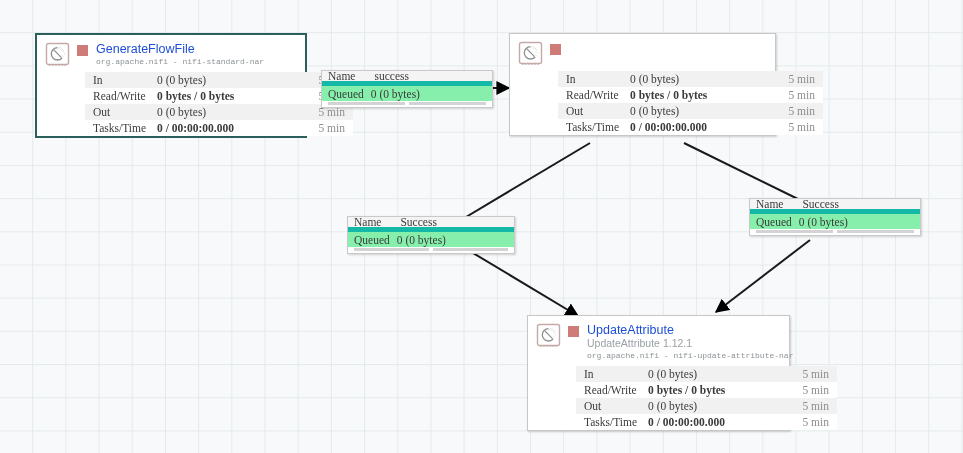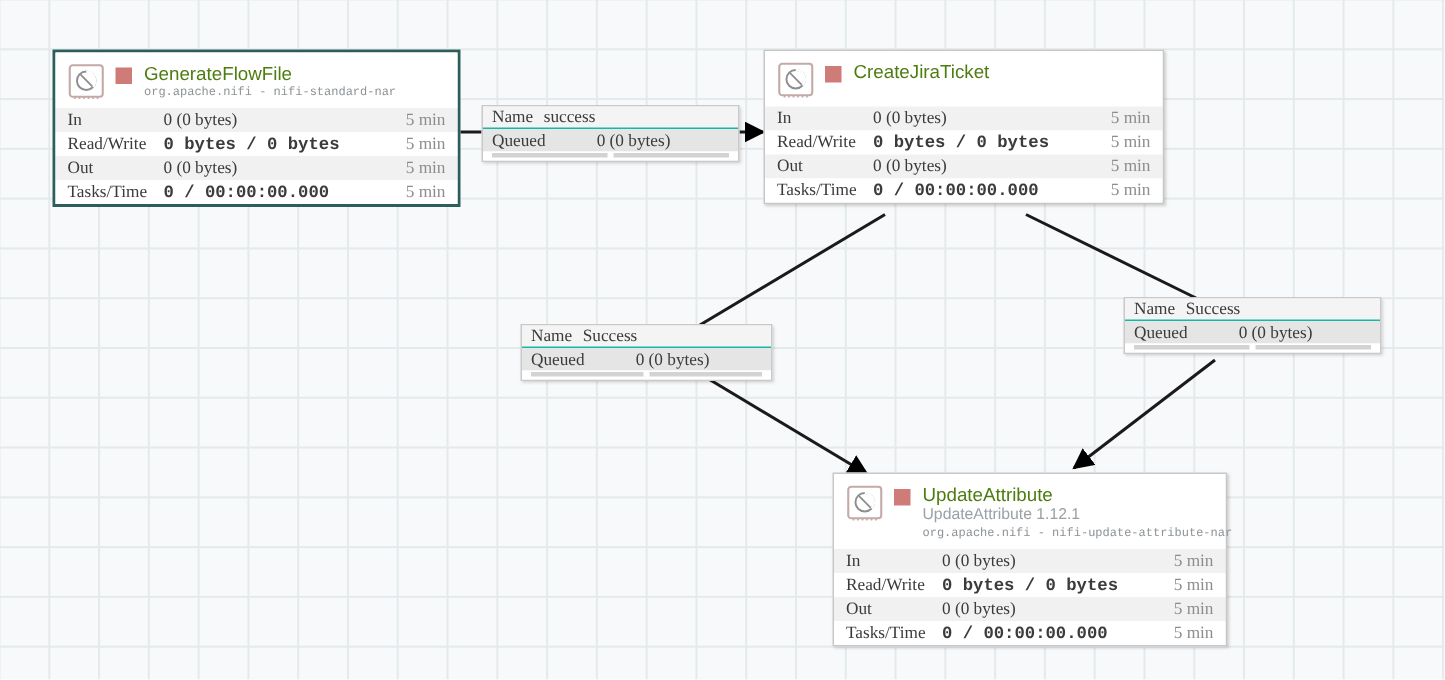--- a/index.html
+++ b/index.html
@@ -59,55 +59,55 @@
     height: 11px;
     flex: 0 0 11px;
     background: #cf7b78;
     margin-top: 3px;
     margin-right: 8px;
   }
   .head-text { min-width: 0; flex: 1 1 auto; }
   .node-title {
     font-family: "Liberation Sans", sans-serif;
     font-size: 12.5px;
-    color: #4d7c0f;
+    color: #1d4ed8;
     line-height: 14px;
     white-space: nowrap;
   }
   .node-type {
     font-family: "Liberation Sans", sans-serif;
     font-size: 10.5px;
     color: #9aa0a4;
     line-height: 13px;
     white-space: nowrap;
   }
   .node-bundle {
     font-family: Liberation Mono, monospace;
     font-size: 8px;
     color: #8c9296;
     line-height: 11px;
     white-space: nowrap;
   }
 
-  .stats { width: 100%; }
+  .stats { width: 100%; padding-left: 48px; }
   .stat-row {
     display: flex;
     align-items: center;
     height: 16px;
     padding: 0 8px;
     box-sizing: border-box;
     font-size: 11.5px;
     color: #3b3b3b;
     white-space: nowrap;
   }
   .stat-row.odd { background: #f1f1f1; }
   .stat-row.even { background: #ffffff; justify-content: flex-end; }
   .stat-label { flex: 0 0 64px; }
   .stat-value { flex: 1 1 auto; }
-  .stat-value b { font-weight: bold; font-family: Liberation Mono, monospace; }
+  .stat-value b { font-weight: bold; }
   .stat-time {
     flex: 0 0 auto;
     color: #8d8d8d;
     text-align: right;
   }
 
   
   .conn-label {
     position: absolute;
     background: #fafafa;
@@ -118,22 +118,22 @@
   .conn-row {
     display: flex;
     align-items: center;
     height: 15px;
     padding: 0 6px;
     box-sizing: border-box;
     font-size: 11.5px;
     color: #3b3b3b;
     white-space: nowrap;
   }
-  .conn-row.name { background: #f4f4f4; border-bottom: 1px solid #14b8a6; }
-  .conn-row.queued { background: #e5e5e5; gap: 27px; }
+  .conn-row.name { background: #f4f4f4; border-bottom: 5px solid #14b8a6; gap: 12px; }
+  .conn-row.queued { background: #86efac; }
   .conn-key { margin-right: 7px; }
   .conn-bars {
     display: flex;
     gap: 4px;
     padding: 1px 6px 2px 6px;
     background: #ffffff;
   }
   .bar {
     height: 3px;
     background: #d3d3d3;
@@ -235,21 +235,20 @@
             <line x1="8" y1="22.5" x2="8" y2="24"></line>
             <line x1="11" y1="22.5" x2="11" y2="24"></line>
             <line x1="14" y1="22.5" x2="14" y2="24"></line>
             <line x1="17" y1="22.5" x2="17" y2="24"></line>
             <line x1="20" y1="22.5" x2="20" y2="24"></line>
           </g>
         </svg>
       </div>
       <div class="run-status"></div>
       <div class="head-text">
-        <div class="node-title">CreateJiraTicket</div>
       </div>
     </div>
     <div class="stats">
       <div class="stat-row odd">
         <span class="stat-label">In</span>
         <span class="stat-value">0 (0 bytes)</span>
         <span class="stat-time">5 min</span>
       </div>
       <div class="stat-row even">
         <span class="stat-label">Read/Write</span>
@@ -262,21 +261,21 @@
         <span class="stat-time">5 min</span>
       </div>
       <div class="stat-row even">
         <span class="stat-label">Tasks/Time</span>
         <span class="stat-value"><b>0 / 00:00:00.000</b></span>
         <span class="stat-time">5 min</span>
       </div>
     </div>
   </div>
 
-  <div class="node" style="left:527px; top:315px; width:263px;margin-left:28px;">
+  <div class="node" style="left:527px; top:315px; width:263px;">
     <div class="node-head">
       <div class="proc-icon">
         <svg width="25" height="25" viewBox="0 0 25 25" xmlns="http://www.w3.org/2000/svg">
           <rect x="1.5" y="1.5" width="22" height="21" rx="2" ry="2" fill="#ffffff" stroke="#c3aaa7" stroke-width="1.4"></rect>
           <circle cx="12.5" cy="11.8" r="6.2" fill="none" stroke="#8e8e8e" stroke-width="1.3"></circle>
           <path d="M 12.5 5.7 A 6.2 6.2 0 0 1 17.0 15.9" fill="none" stroke="#ffffff" stroke-width="1.6"></path>
           <path d="M 8.6 7.6 L 16.5 15.6" stroke="#8e8e8e" stroke-width="1.2" fill="none"></path>
           <g stroke="#c3aaa7" stroke-width="1.1">
             <line x1="5" y1="22.5" x2="5" y2="24"></line>
             <line x1="8" y1="22.5" x2="8" y2="24"></line>

